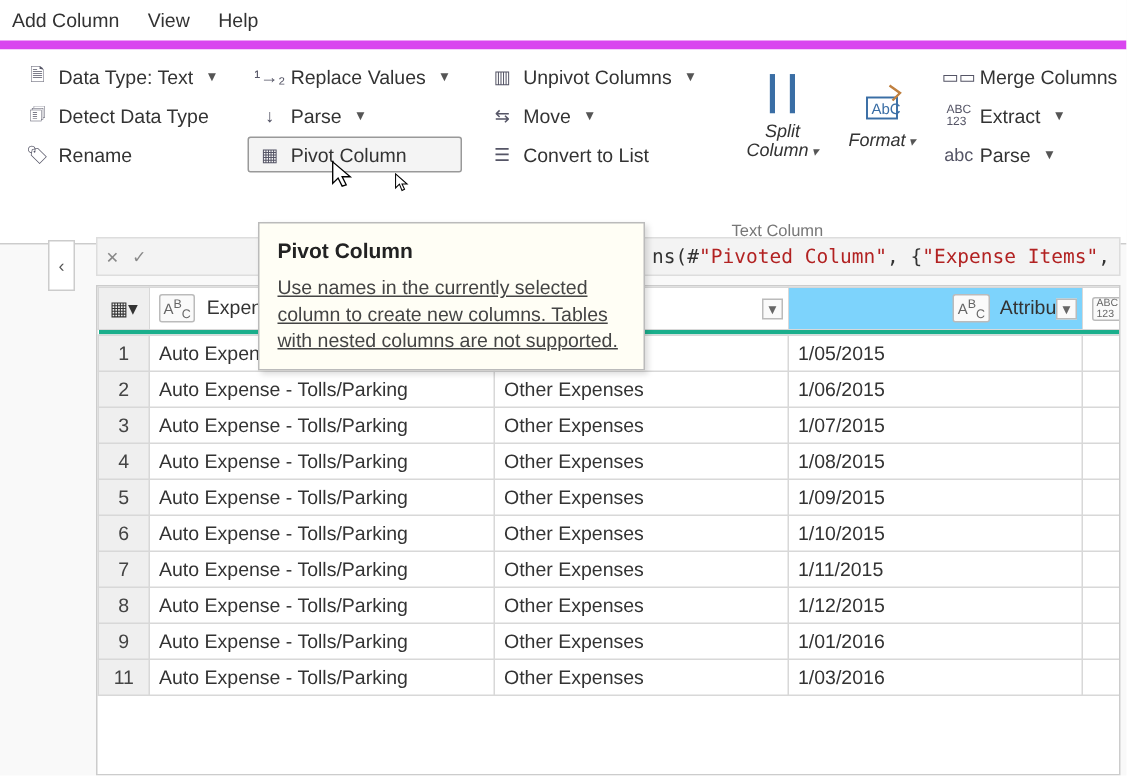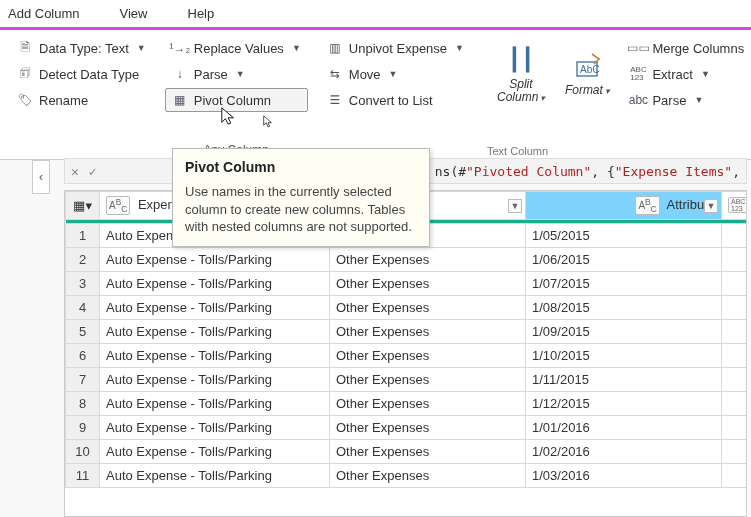--- a/index.html
+++ b/index.html
@@ -1,19 +1,19 @@
 <!DOCTYPE html>
 <html><head>
 <meta charset="utf-8">
 <style>
   * { box-sizing: border-box; margin: 0; padding: 0; }
   body { font-family: "Segoe UI", Tahoma, sans-serif; font-size: 13px; background: #f9f9f9; color: #333; width: 751px; height: 517px; overflow: hidden; position: relative; }
   
   
-  .menubar { display: flex; gap: 40px; padding: 6px 8px; background: #fff; border-bottom: 3px solid #d946ef; font-size: 13px; }
+  .menubar { display: flex; gap: 19px; padding: 6px 8px; background: #fff; border-bottom: 6px solid #d946ef; font-size: 13px; }
   .menubar span { cursor: pointer; }
   
   
   .ribbon { display: flex; background: #fff; padding: 6px 4px 2px 4px; border-bottom: 1px solid #ccc; height: 130px; }
   .ribbon-group { display: flex; flex-direction: column; justify-content: space-between; padding: 0 6px; }
   .ribbon-group-body { display: flex; flex-direction: column; gap: 2px; }
   .ribbon-group-label { font-size: 11px; color: #777; padding-top: 4px; }
   .ribbon-btn { display: flex; align-items: center; gap: 6px; padding: 3px 6px; cursor: pointer; white-space: nowrap; border: 1px solid transparent; border-radius: 2px; }
   .ribbon-btn.boxed { border: 1px solid #999; background: #f4f4f4; }
   .ribbon-icon { width: 16px; height: 16px; display: inline-flex; align-items: center; justify-content: center; font-size: 12px; color: #556; }
@@ -43,21 +43,21 @@
   thead th.sel { background: #7dd3fc; text-align: right; }
   .col-accent { height: 3px; background: #1aaf8c; }
   .rownum { background: #efefef; text-align: center; color: #444; width: 34px; }
   .col-type { font-size: 10px; color: #666; display: inline-block; border: 1px solid #bbb; border-radius: 2px; padding: 0 2px; margin-right: 4px; background: #fafafa; }
   .col-dd { position: absolute; right: 3px; top: 50%; transform: translateY(-50%); font-size: 9px; color: #666; border: 1px solid #bbb; width: 14px; height: 14px; display: flex; align-items: center; justify-content: center; background: #fafafa; cursor: pointer; }
   .table-icon { background: #efefef; text-align: center; }
   
   
   .tooltip { position: absolute; top: 148px; left: 172px; width: 258px; background: #fffef5; border: 1px solid #bbb; padding: 10px 12px; font-size: 13px; box-shadow: 2px 2px 4px rgba(0,0,0,0.15); z-index: 50; }
   .tooltip .tt-title { font-weight: bold; margin-bottom: 8px; color: #222; font-size: 14px; }
-  .tooltip .tt-body { color: #444; line-height: 1.35; }
+  .tooltip .tt-body { color: #444; line-height: 1.35; text-decoration: underline; }
   
   .below-pivot { text-align: center; font-size: 12px; color: #555; margin-top: 2px; }
   
   
   .cursor { position: absolute; top: 106px; left: 220px; width: 18px; height: 20px; z-index: 60; pointer-events: none; }
   .cursor2 { position: absolute; top: 114px; left: 262px; width: 12px; height: 14px; z-index: 60; pointer-events: none; }
 </style>
 </head>
 <body>
 
@@ -105,21 +105,21 @@
         <span>Pivot Column</span>
       </div>
     </div>
     <div class="ribbon-group-label below-pivot">Any Column</div>
   </div>
 
   <div class="ribbon-group">
     <div class="ribbon-group-body">
       <div class="ribbon-btn">
         <span class="ribbon-icon">▥</span>
-        <span>Unpivot Expense</span>
+        <span>Unpivot Columns</span>
         <span class="dd">▼</span>
       </div>
       <div class="ribbon-btn">
         <span class="ribbon-icon">⇆</span>
         <span>Move</span>
         <span class="dd">▼</span>
       </div>
       <div class="ribbon-btn">
         <span class="ribbon-icon">☰</span>
         <span>Convert to List</span>
@@ -274,27 +274,20 @@
           <td></td>
         </tr>
         <tr>
           <td class="rownum">9</td>
           <td>Auto Expense - Tolls/Parking</td>
           <td>Other Expenses</td>
           <td>1/01/2016</td>
           <td></td>
         </tr>
         <tr>
-          <td class="rownum">10</td>
-          <td>Auto Expense - Tolls/Parking</td>
-          <td>Other Expenses</td>
-          <td>1/02/2016</td>
-          <td></td>
-        </tr>
-        <tr>
           <td class="rownum">11</td>
           <td>Auto Expense - Tolls/Parking</td>
           <td>Other Expenses</td>
           <td>1/03/2016</td>
           <td></td>
         </tr>
       </tbody>
   </table>
 </div>
 

